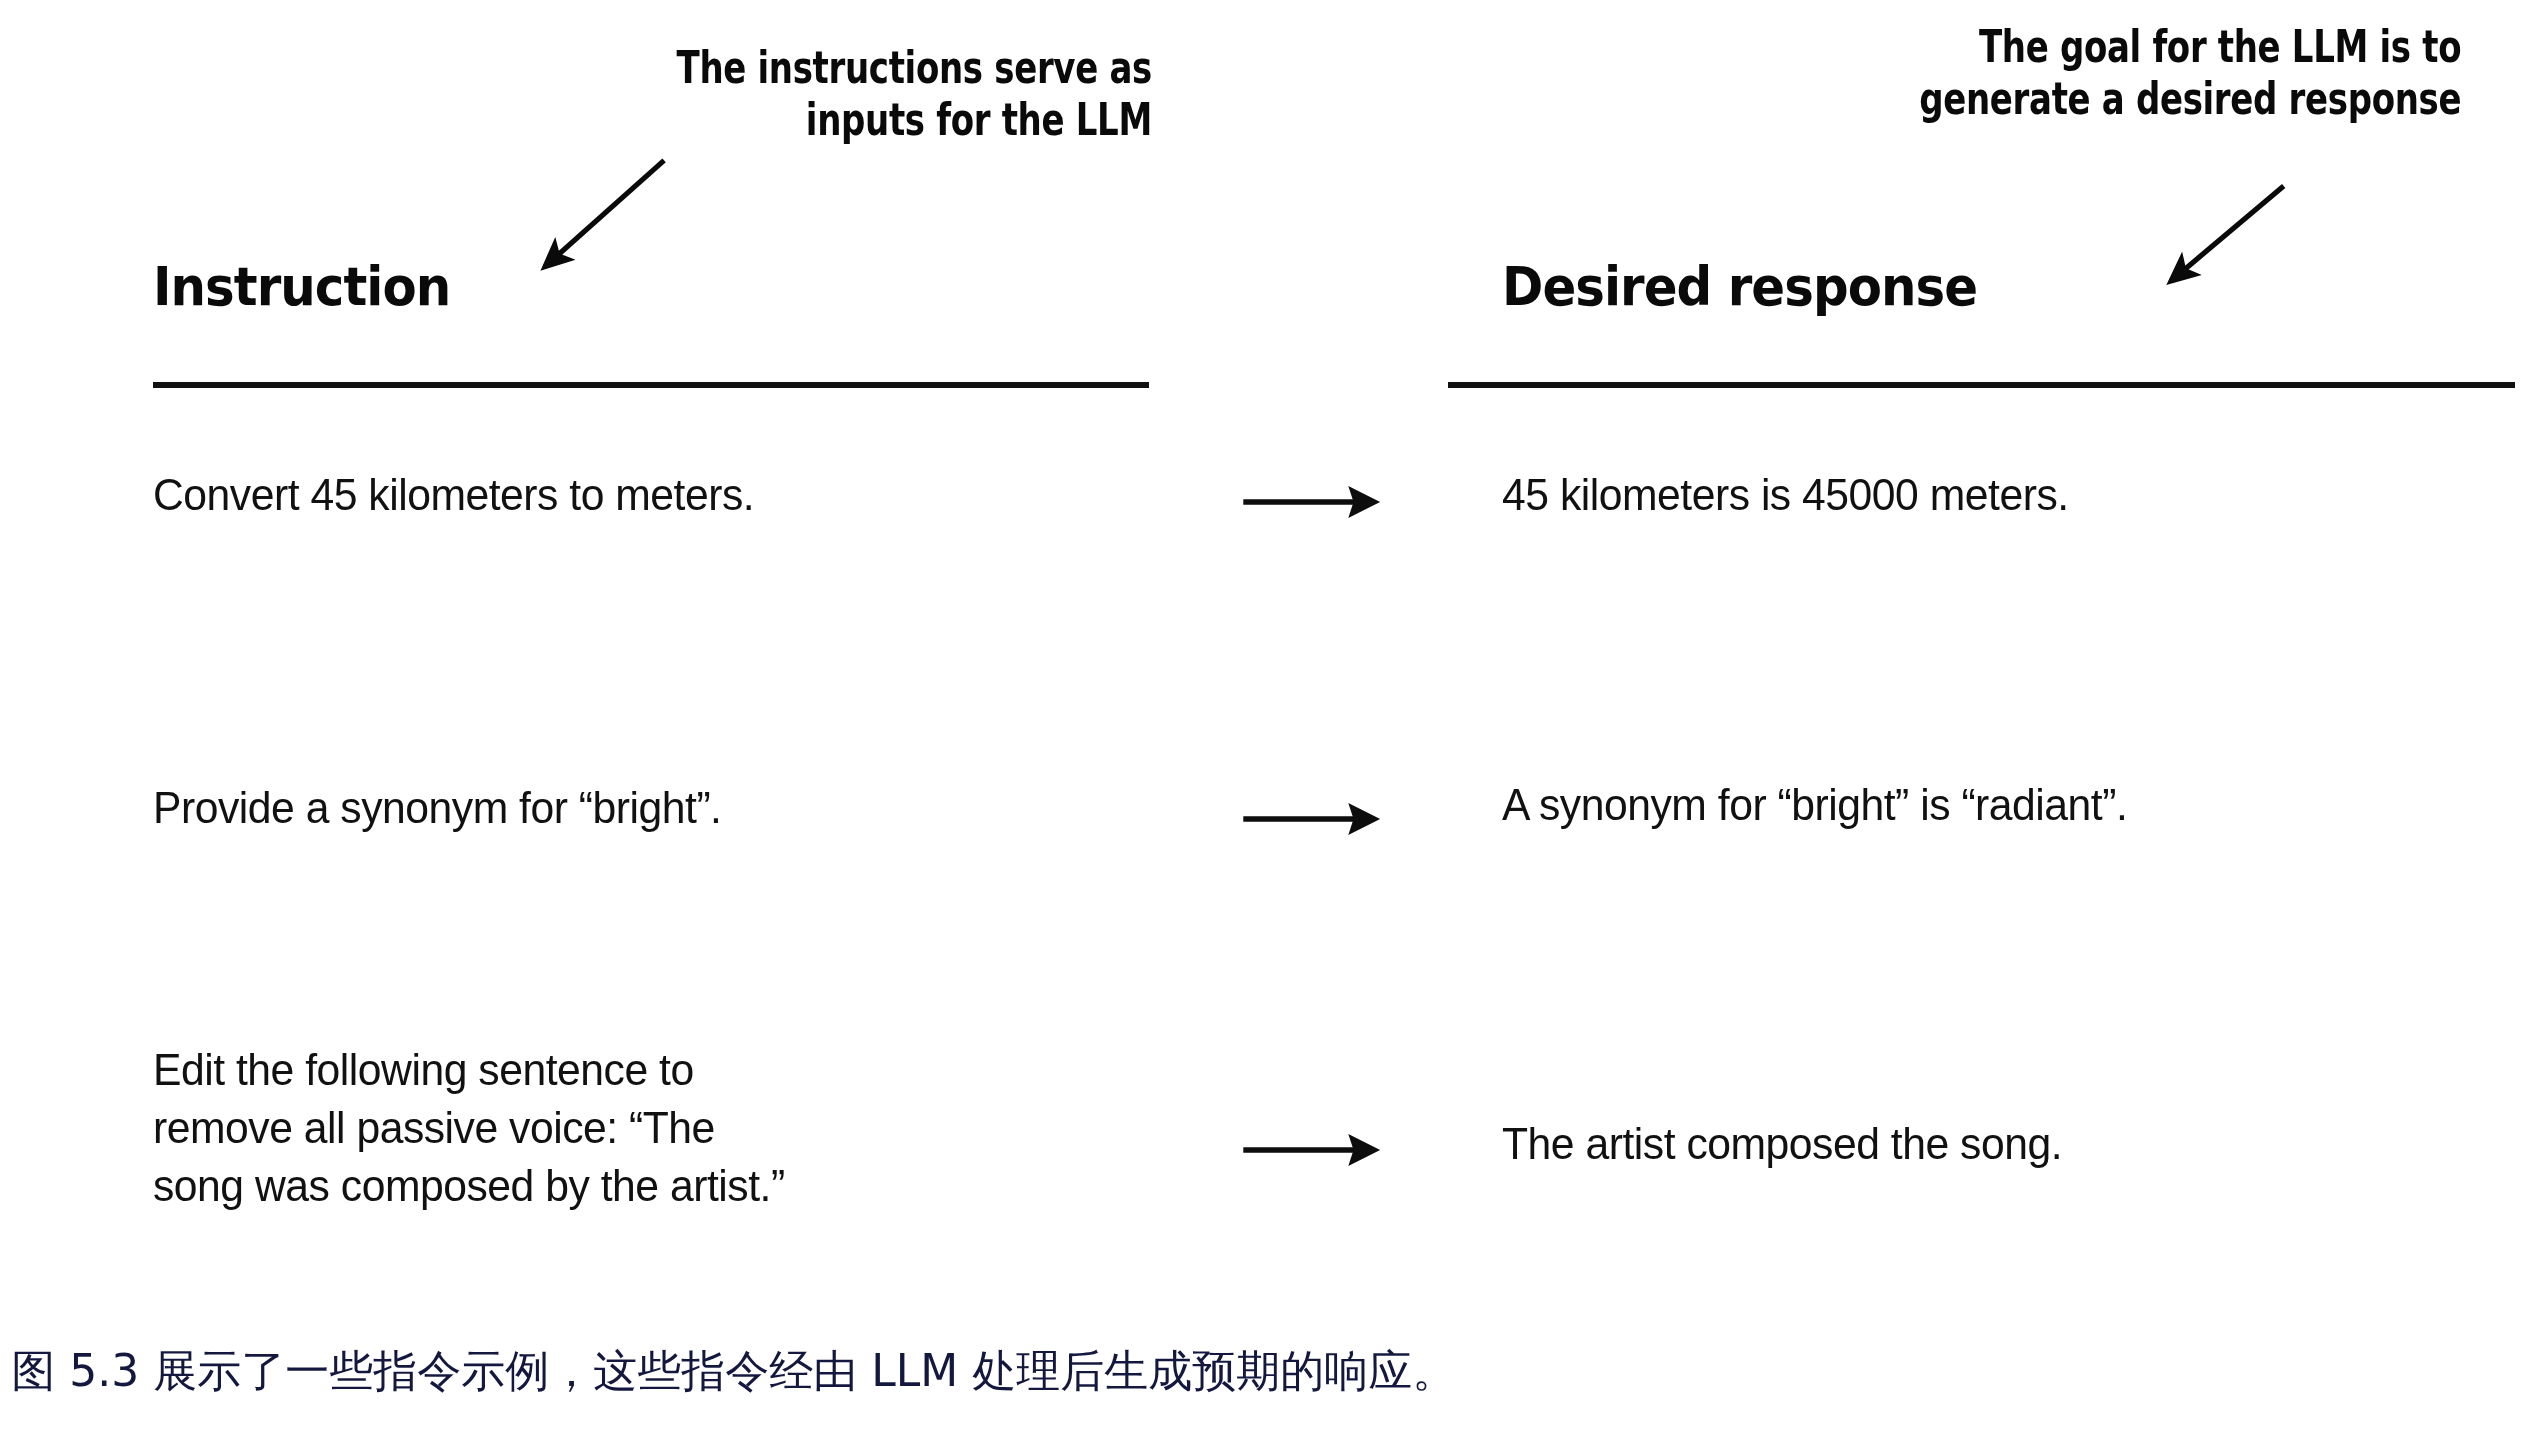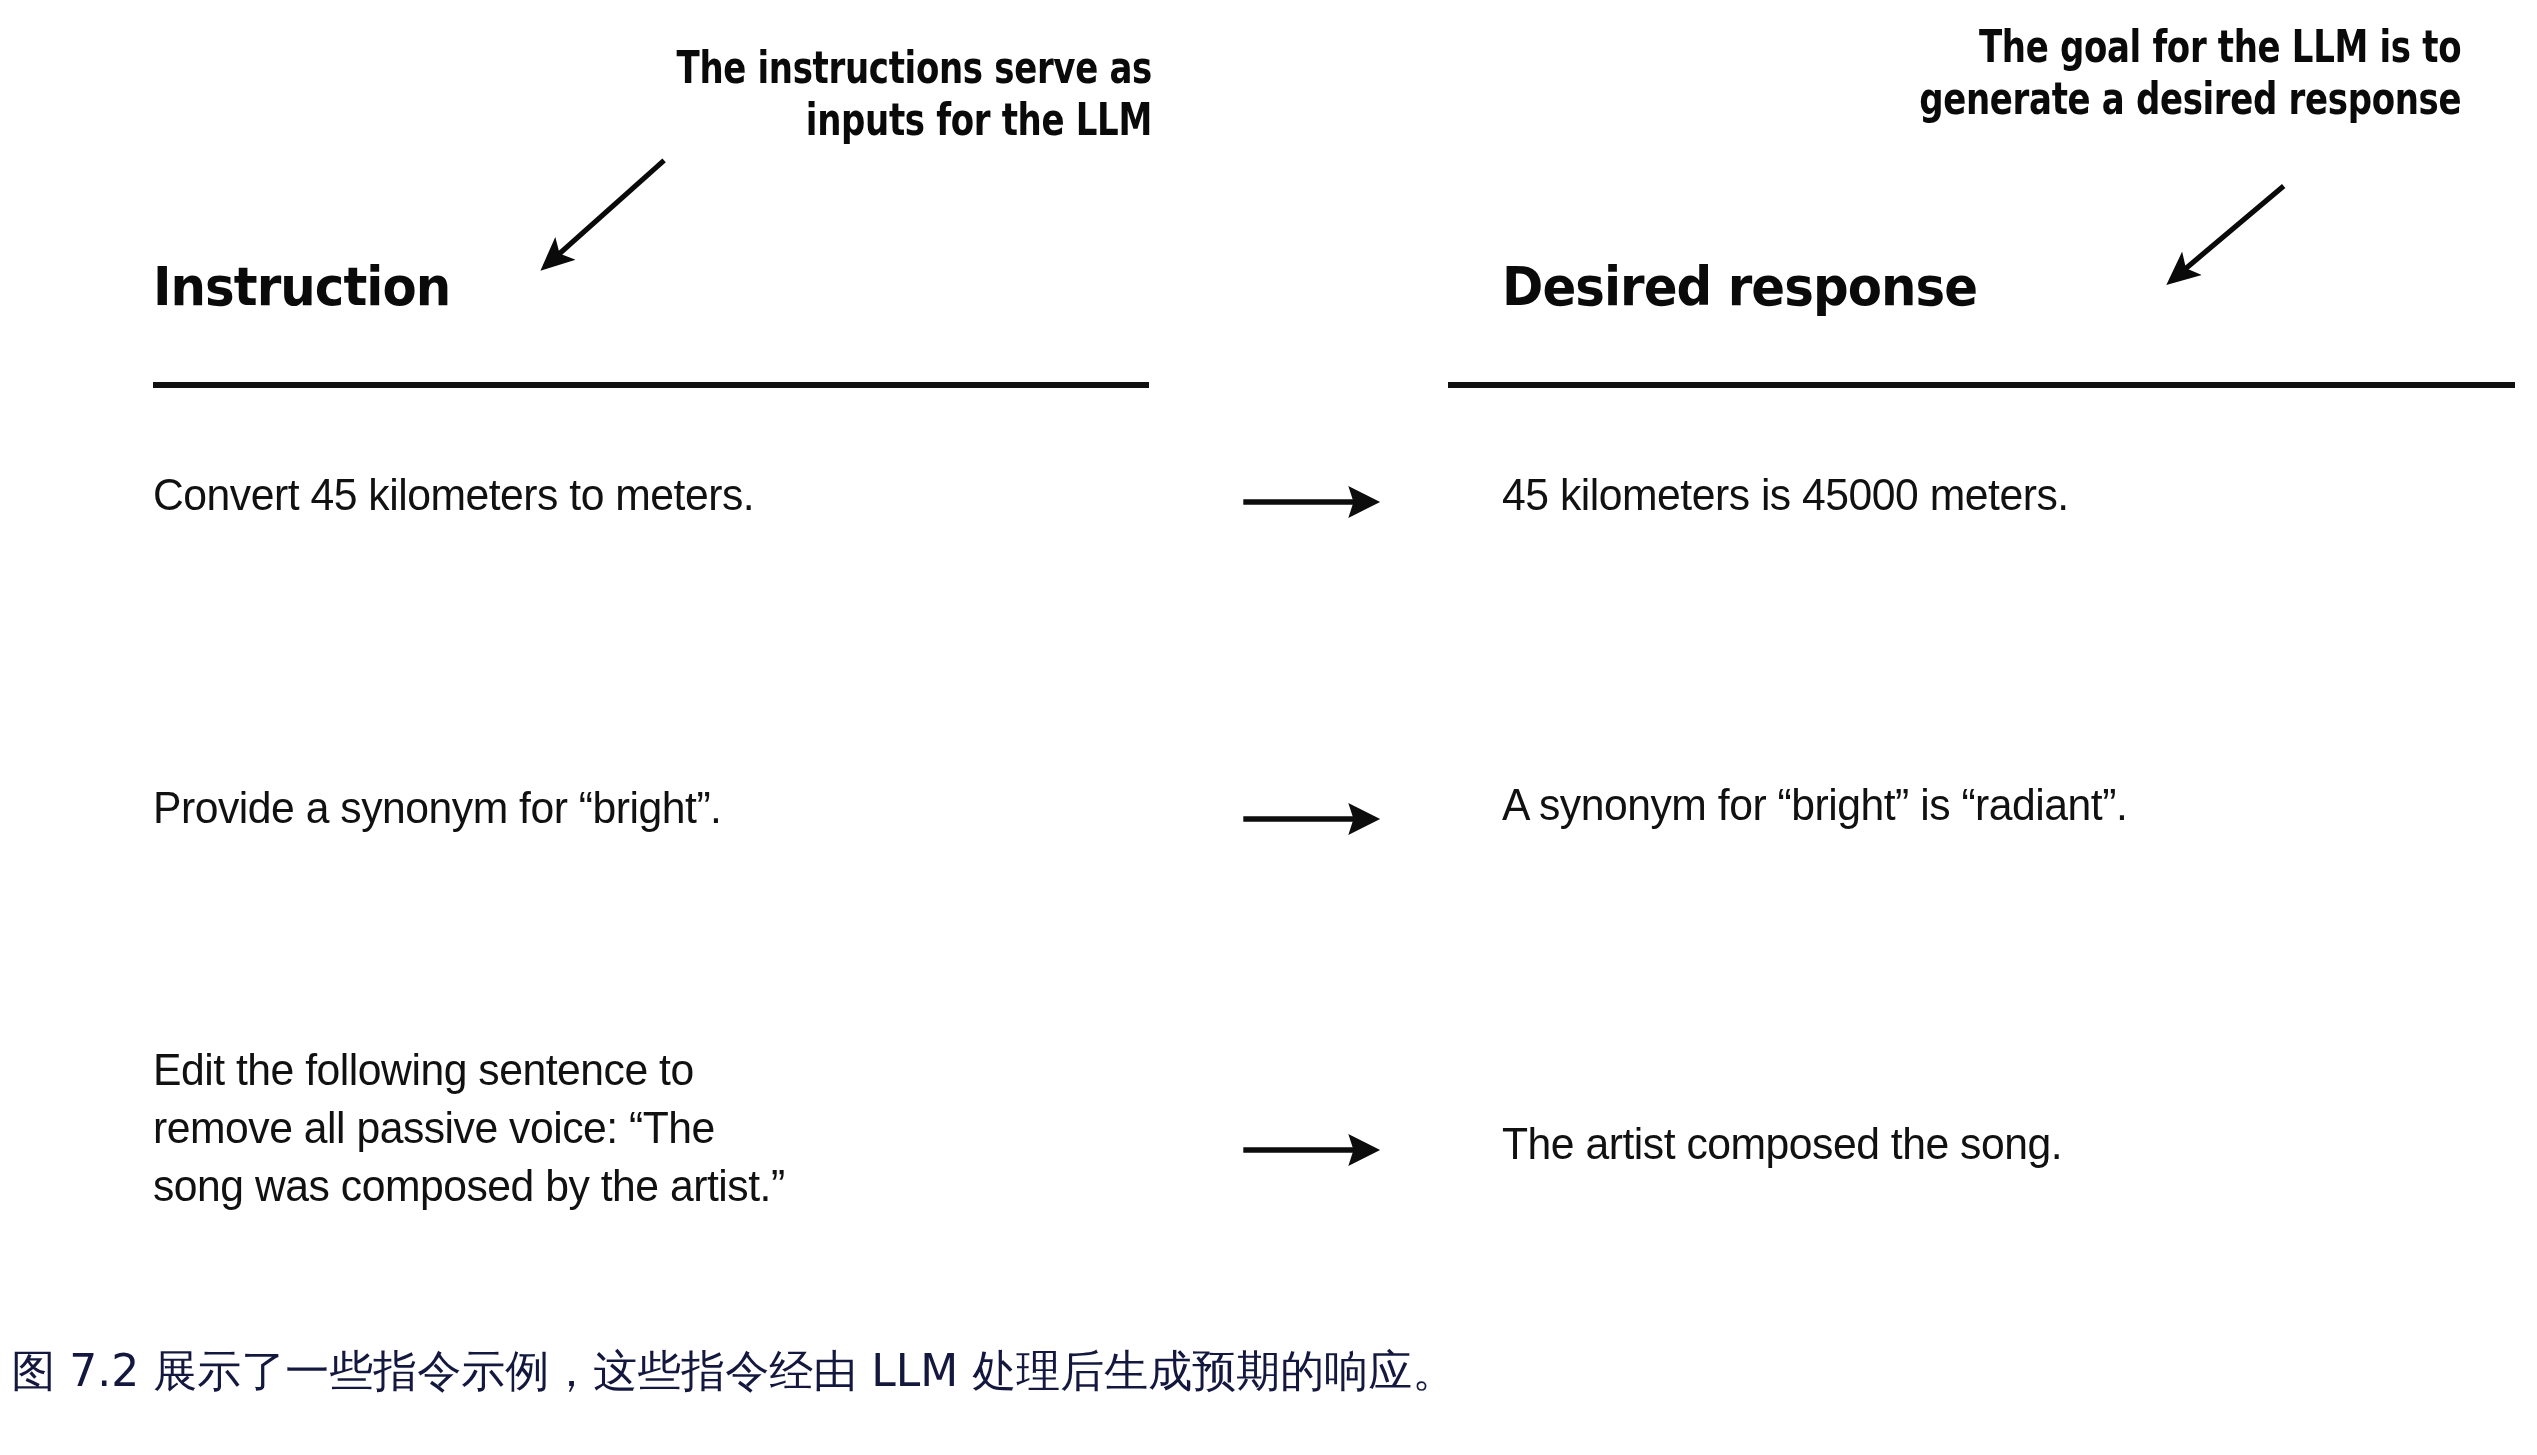--- a/index.html
+++ b/index.html
@@ -216,16 +216,16 @@
         <path d="M 0 0.5 L 11 6 L 0 11.5 L 1.8 6 z" fill="#0d0d0d"></path>
       </marker>
     </defs>
     <line x1="6" y1="30" x2="168" y2="30" stroke="#0d0d0d" stroke-width="7" stroke-linecap="butt" marker-end="url(#ah-flow-3)"></line>
   </svg>
 
   <div class="cell cell-right" id="row3-response">
     <span class="tline">The artist composed the song.</span>
   </div>
 
-  <div id="caption">图 7.2 展示了一些指令示例，这些指令经由 LLM 处理后生成预期的响应。</div>
+  <div id="caption">图 5.3 展示了一些指令示例，这些指令经由 LLM 处理后生成预期的响应。</div>
 
 </div>
 
 
 </body></html>

